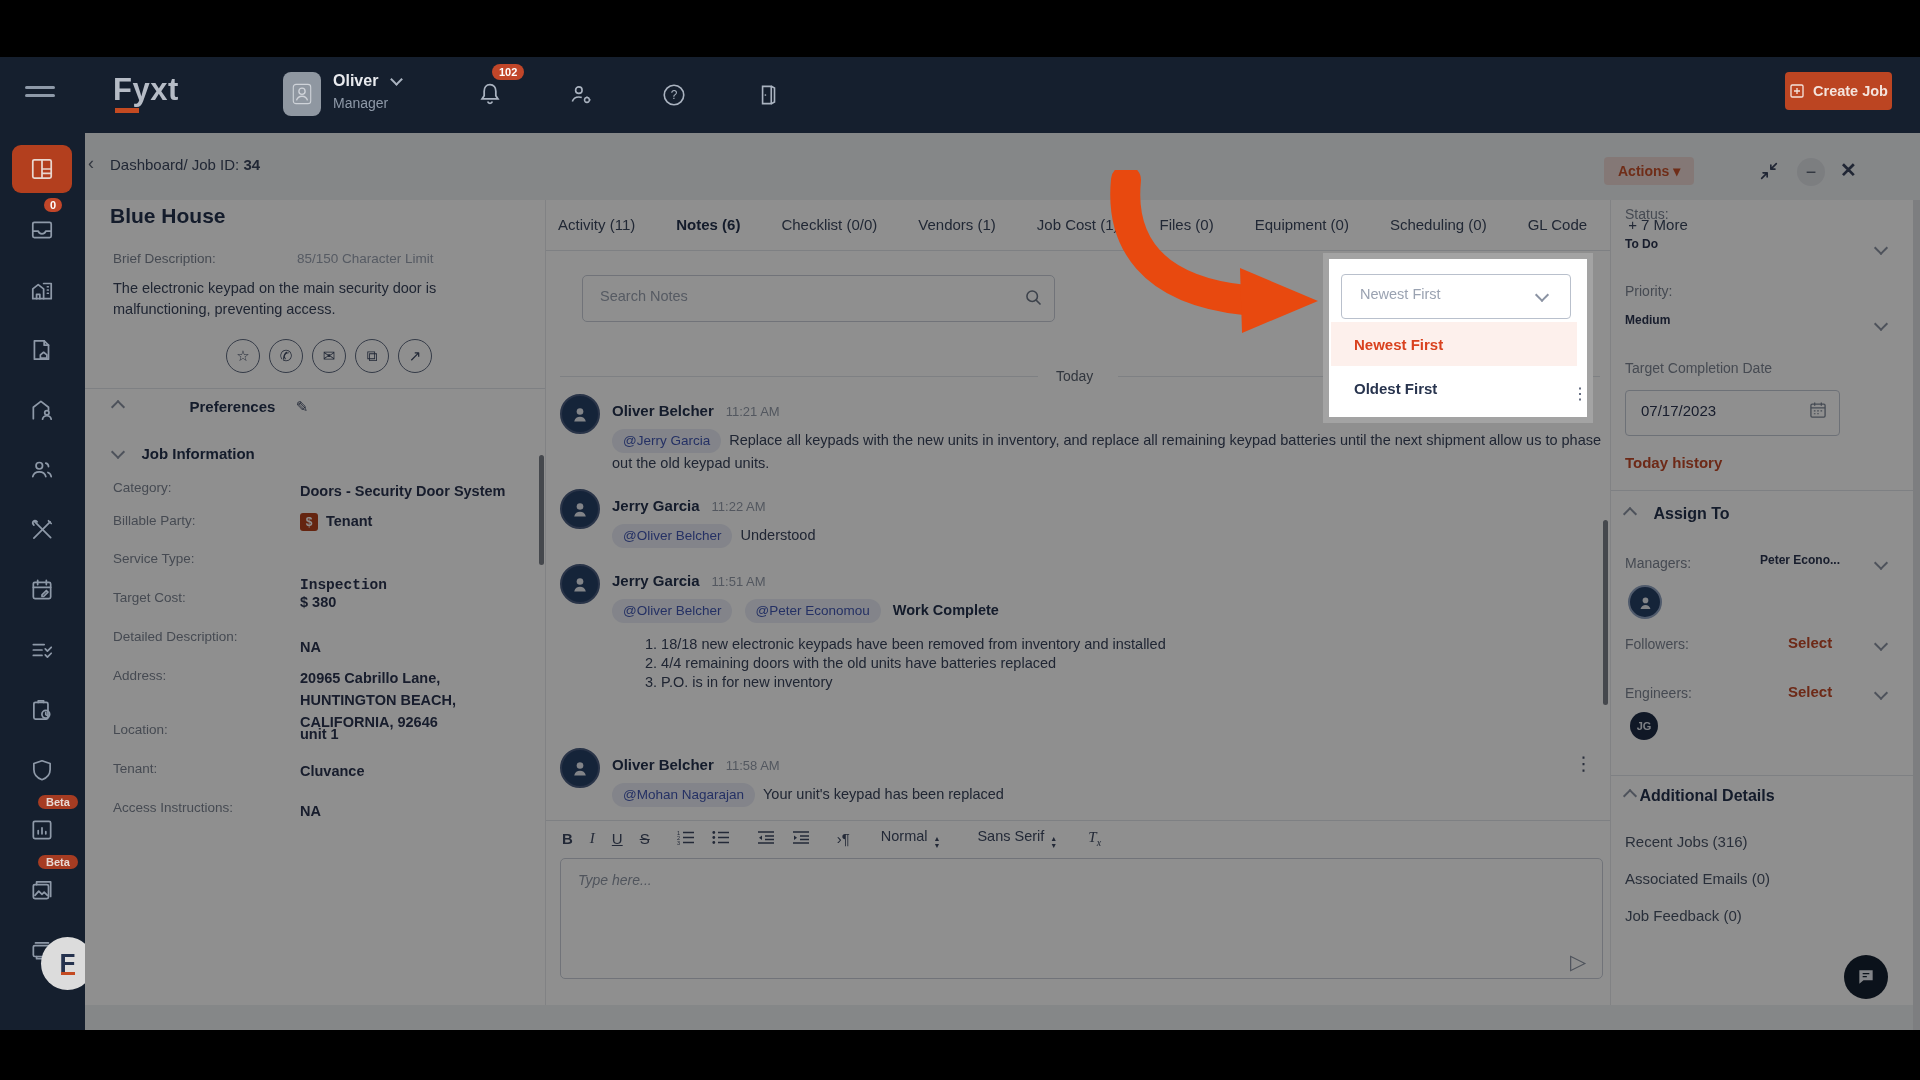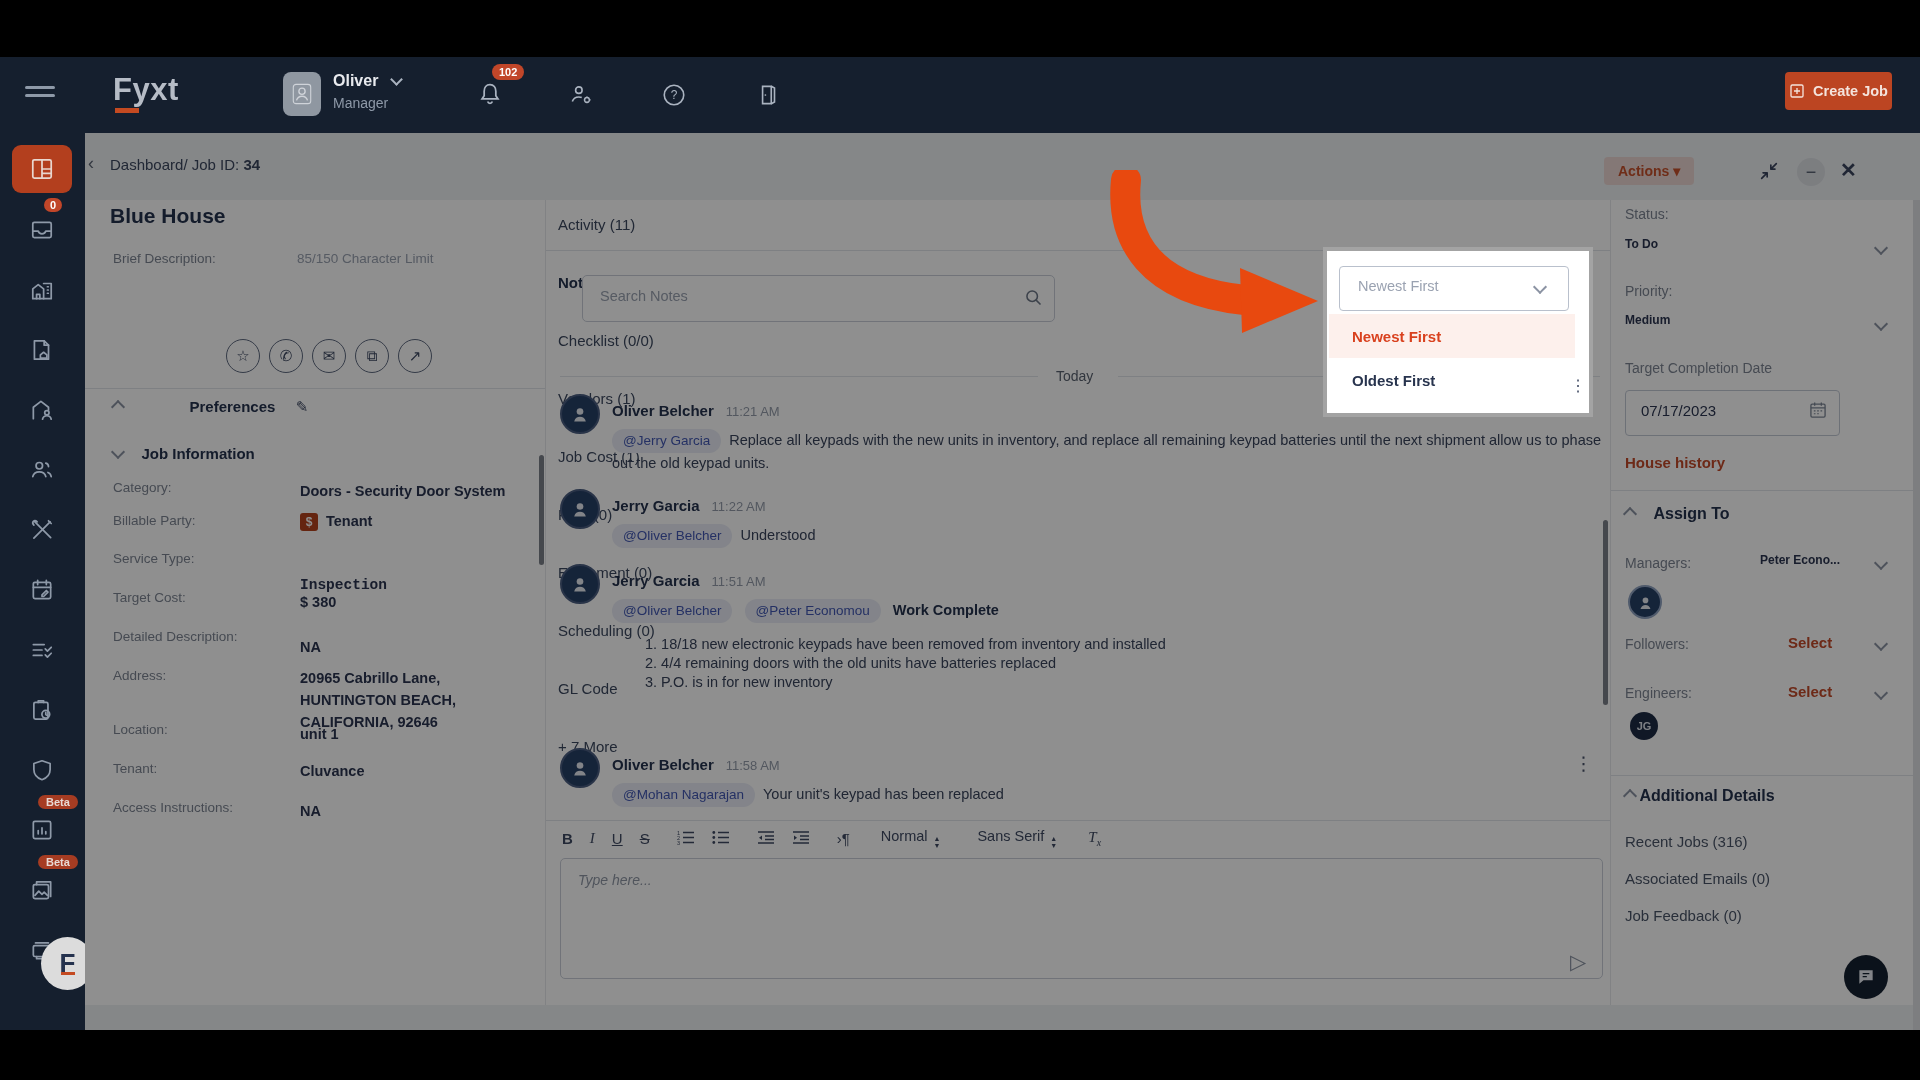--- a/index.html
+++ b/index.html
@@ -31,21 +31,21 @@
   .jobtitle{left:110px;top:204px;color:#25324e;font-size:21px;font-weight:bold;}
   .lbl{color:#7d8593;font-size:13.5px;}
   .val{color:#2b3550;font-size:14.5px;font-weight:600;}
   .desc{left:113px;top:278px;width:412px;color:#39445c;font-size:14.5px;line-height:1.45;}
   .cicon{width:32px;height:32px;border-radius:50%;border:1.5px solid #5f6a80;color:#3f4a63;font-size:15px;display:flex;align-items:center;justify-content:center;cursor:pointer;}
   .sechead{color:#25324e;font-size:15px;font-weight:bold;}
   .chev{display:inline-block;width:8px;height:8px;border-right:2px solid #8b93a3;border-bottom:2px solid #8b93a3;transform:rotate(45deg);}
   .chev.up{transform:rotate(-135deg);}
   .dollarbadge{display:inline-flex;width:18px;height:18px;background:#b5431d;border-radius:3px;color:#fff;font-size:12px;font-weight:bold;align-items:center;justify-content:center;margin-right:8px;}
   
-  .tabs{left:558px;top:216px;display:flex;gap:41px;color:#3c4burn;flex-direction:column;}
+  .tabs{left:558px;top:216px;display:flex;gap:41px;color:#3c4burn;}
   .tab{color:#3c485f;font-size:15px;white-space:nowrap;cursor:pointer;}
   .tab.active{font-weight:bold;color:#25324e;}
   
   .searchbox{left:582px;top:275px;width:471px;height:45px;border:1px solid #c9ced8;border-radius:5px;background:#fff;}
   .searchph{left:600px;top:288px;color:#9aa2b1;font-size:14.5px;}
   .todaytxt{color:#5a6270;font-size:14px;}
   .msgname{color:#25324e;font-size:15px;font-weight:bold;}
   .msgtime{color:#949caa;font-size:13px;margin-left:12px;font-weight:normal;}
   .pill{display:inline-block;background:#e9ecf6;color:#4257b2;font-size:13.5px;border-radius:12px;padding:2px 11px;margin-right:8px;}
   .msgtext{color:#39445c;font-size:14.5px;line-height:1.5;}
@@ -70,21 +70,21 @@
   .navitem svg{stroke:#8e99a8;fill:none;stroke-width:1.6;stroke-linecap:round;stroke-linejoin:round;}
   .navactive{background:#b33f1e;border-radius:9px;}
   .navactive svg{stroke:#e9d7cf;}
   .betabadge{background:#a63c22;color:#e9d9d3;border-radius:9px;font-size:11px;padding:1px 8px;font-weight:bold;}
   .fwidget{left:41px;top:937px;width:53px;height:53px;border-radius:50%;background:#dcdcdc;display:flex;align-items:center;justify-content:center;color:#25324e;font-size:26px;font-weight:bold;}
   .fwbar{left:61px;top:972px;width:14px;height:3px;background:#c44a21;}
   .fwbadge{left:85px;top:972px;width:20px;height:20px;border-radius:50%;background:#1b2534;color:#d8dde4;font-size:11px;font-weight:bold;display:flex;align-items:center;justify-content:center;}
   .chatfab{left:1844px;top:955px;width:44px;height:44px;border-radius:50%;background:#152030;display:flex;align-items:center;justify-content:center;cursor:pointer;}
   
   .dim{left:85px;top:133px;width:1835px;height:897px;background:rgba(0,0,0,.44);z-index:40;}
-  .hibox{left:1323px;top:247px;width:270px;height:170px;background:#fff;border:4px solid #a3a3a3;z-index:60;box-sizing:border-box;}
+  .hibox{left:1323px;top:253px;width:270px;height:170px;background:#fff;border:6px solid #a3a3a3;z-index:60;box-sizing:border-box;}
   .hiselect{left:12px;top:15px;width:228px;height:43px;border:1px solid #b9c0cc;border-radius:4px;}
   .opt1{left:2px;top:63px;width:246px;height:44px;background:#fdf0ec;color:#d9411e;font-size:15px;font-weight:bold;display:flex;align-items:center;padding-left:23px;box-sizing:border-box;cursor:pointer;}
   .opt2{left:2px;top:107px;width:246px;height:44px;color:#28344e;font-size:15px;font-weight:600;display:flex;align-items:center;padding-left:23px;box-sizing:border-box;cursor:pointer;}
   .arrow{z-index:55;}
   .blackbar{left:0;width:1920px;background:#000;}
   .scrollthumb{background:#7c818a;width:5px;border-radius:3px;}
 </style>
 </head>
 <body>
 
@@ -263,20 +263,21 @@
     <svg width="22" height="22" viewBox="0 0 24 24">
         <path d="M4 20l6-6M10 14H5.5M10 14v4.5M20 4l-6 6M14 10h4.5M14 10V5.5" stroke="#39445e" stroke-width="1.8" fill="none" stroke-linecap="round"></path>
       </svg>
   </div>
   <div class="abs minuscirc">−</div>
   <div class="abs xicon">✕</div>
 
   <div class="abs jobtitle">Blue House</div>
   <div class="abs lbl" style="left:113px;top:251px;">Brief Description:</div>
   <div class="abs lbl" style="left:297px;top:251px;color:#9aa2b1;">85/150 Character Limit</div>
+  <div class="abs desc">The electronic keypad on the main security door is malfunctioning, preventing access.</div>
   <div class="abs" style="left:226px;top:339px;display:flex;gap:9px;">
     <div class="cicon">☆</div>
     <div class="cicon">✆</div>
     <div class="cicon">✉</div>
     <div class="cicon">⧉</div>
     <div class="cicon">↗</div>
   </div>
   <div class="abs hline" style="left:85px;top:388px;width:460px;"></div>
   <div class="abs" style="left:113px;top:398px;">
     <span class="chev up"></span>
@@ -443,21 +444,21 @@
   <div class="abs rlbl" style="left:1625px;top:360px;">Target Completion Date</div>
   <div class="abs datebox"></div>
   <div class="abs rval" style="left:1641px;top:402px;font-weight:normal;font-size:15px;">07/17/2023</div>
   <div class="abs" style="left:1808px;top:400px;">
     <svg width="20" height="20" viewBox="0 0 24 24">
         <rect x="3.5" y="5" width="17" height="15.5" rx="1.5" fill="none" stroke="#7d8796" stroke-width="1.6"></rect>
         <path d="M8 3v4M16 3v4M3.5 9.5h17" stroke="#7d8796" stroke-width="1.6"></path>
         <path d="M7 13h2M11 13h2M15 13h2M7 16.5h2M11 16.5h2" stroke="#7d8796" stroke-width="1.4"></path>
       </svg>
   </div>
-  <div class="abs orange-link" style="left:1625px;top:454px;">House history</div>
+  <div class="abs orange-link" style="left:1625px;top:454px;">Today history</div>
   <div class="abs hline" style="left:1611px;top:490px;width:302px;"></div>
 
   <div class="abs" style="left:1625px;top:505px;">
     <span class="chev up"></span>
     <span class="sechead" style="margin-left:14px;font-size:16px;">Assign To</span>
   </div>
   <div class="abs rlbl" style="left:1625px;top:555px;">Managers:</div>
   <div class="abs rval" style="left:1760px;top:553px;">Peter Econo...</div>
   <div class="abs chev" style="left:1876px;top:558px;"></div>
   <div class="abs ravatar" style="left:1628px;top:585px;">

